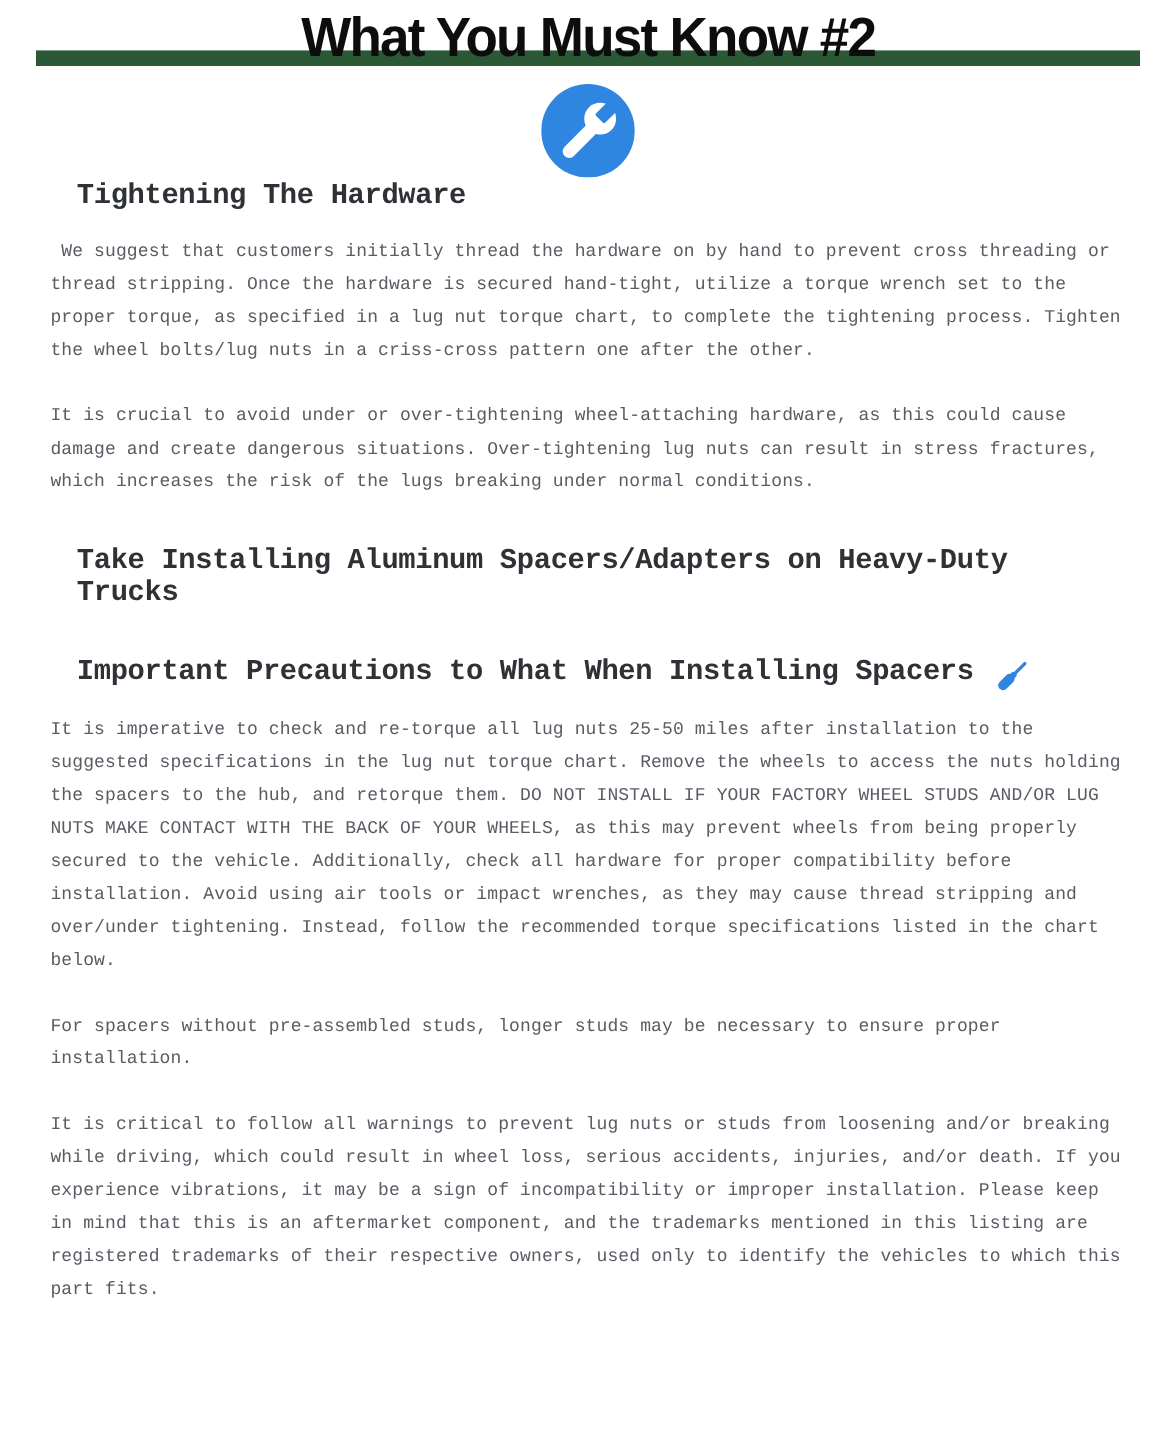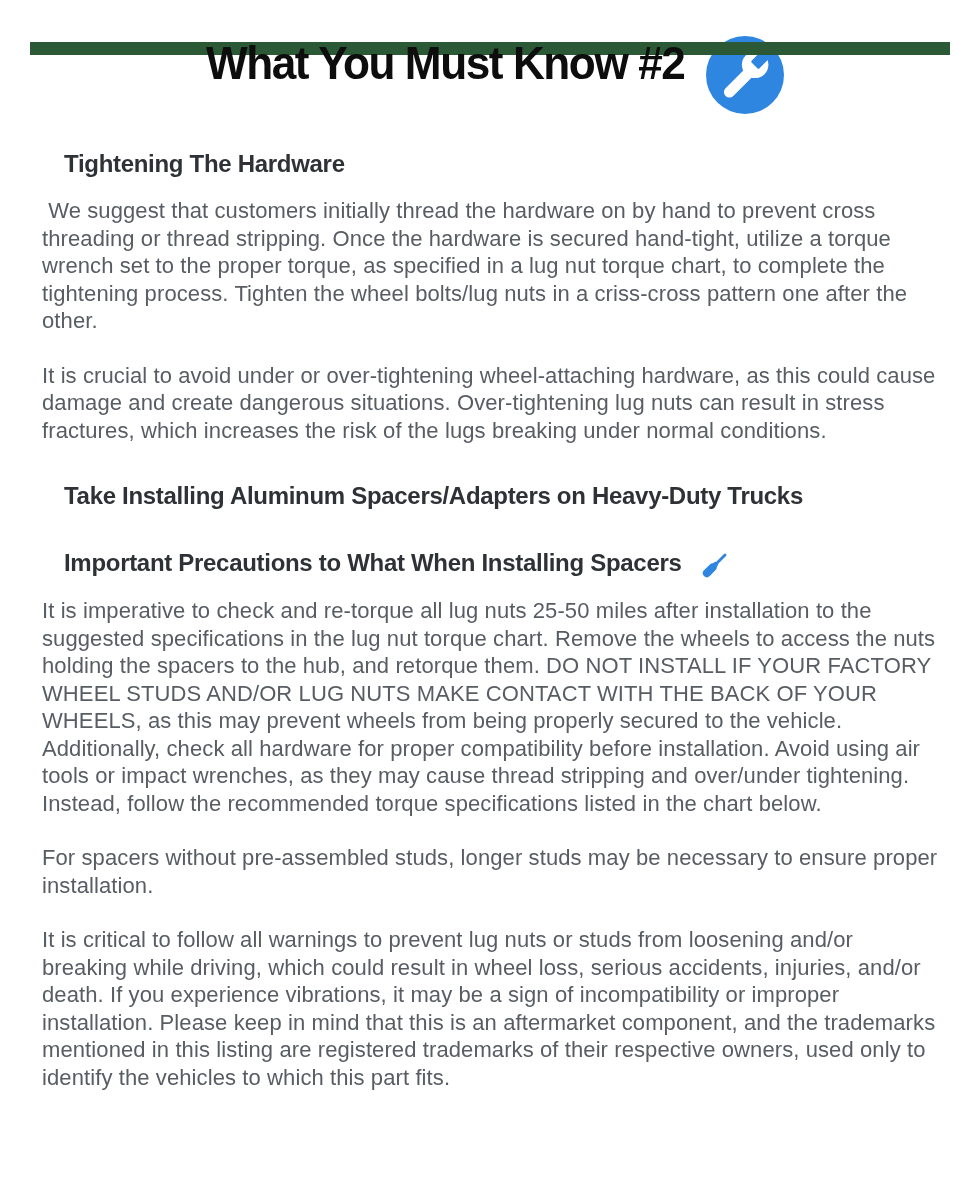--- a/index.html
+++ b/index.html
@@ -14,52 +14,53 @@
   .bar {
     position: absolute;
     left: 30px; right: 30px; height: 13px;
     background: #2b5936;
   }
   .bar-top { top: 6px; }
 
   .title-row {
     margin: 36px 0 0 0;
     display: flex;
-    align-items: flex-start;
+    align-items: center;
     justify-content: center;
     gap: 12px;
     height: 80px;
+    flex-direction: column;
   }
   h1 {
     margin: 0;
     font-size: 46px;
     font-weight: 800;
     color: #0d0d0d;
     letter-spacing: -1.5px;
     transform: scaleX(0.96);
     white-space: nowrap;
   }
   .wrench-badge { width: 78px; height: 78px; display: inline-block; flex: 0 0 auto; }
 
-  .content { padding: 0 42px; }
+  .content { padding: 0 42px; font-family: Liberation Mono, monospace; }
 
   h2 {
     font-size: 24px;
     font-weight: 700;
     color: #2e3135;
     letter-spacing: -0.3px;
     margin: 38px 0 19px 22px;
     display: flex;
     align-items: center;
     gap: 18px;
   }
   .sec-1 h2 { margin-top: 34px; }
 
   .body-text p {
-    font-size: 22px;
+    font-size: 15px;
     line-height: 27.5px;
     color: #585c63;
     margin: 4px 0 27px 0;
     letter-spacing: 0.1px;
   }
   .body-text p:last-child { margin-bottom: 0; }
 
   .screwdriver { width: 30px; height: 30px; display: inline-block; position: relative; top: 2px; }
 </style>
 </head>

